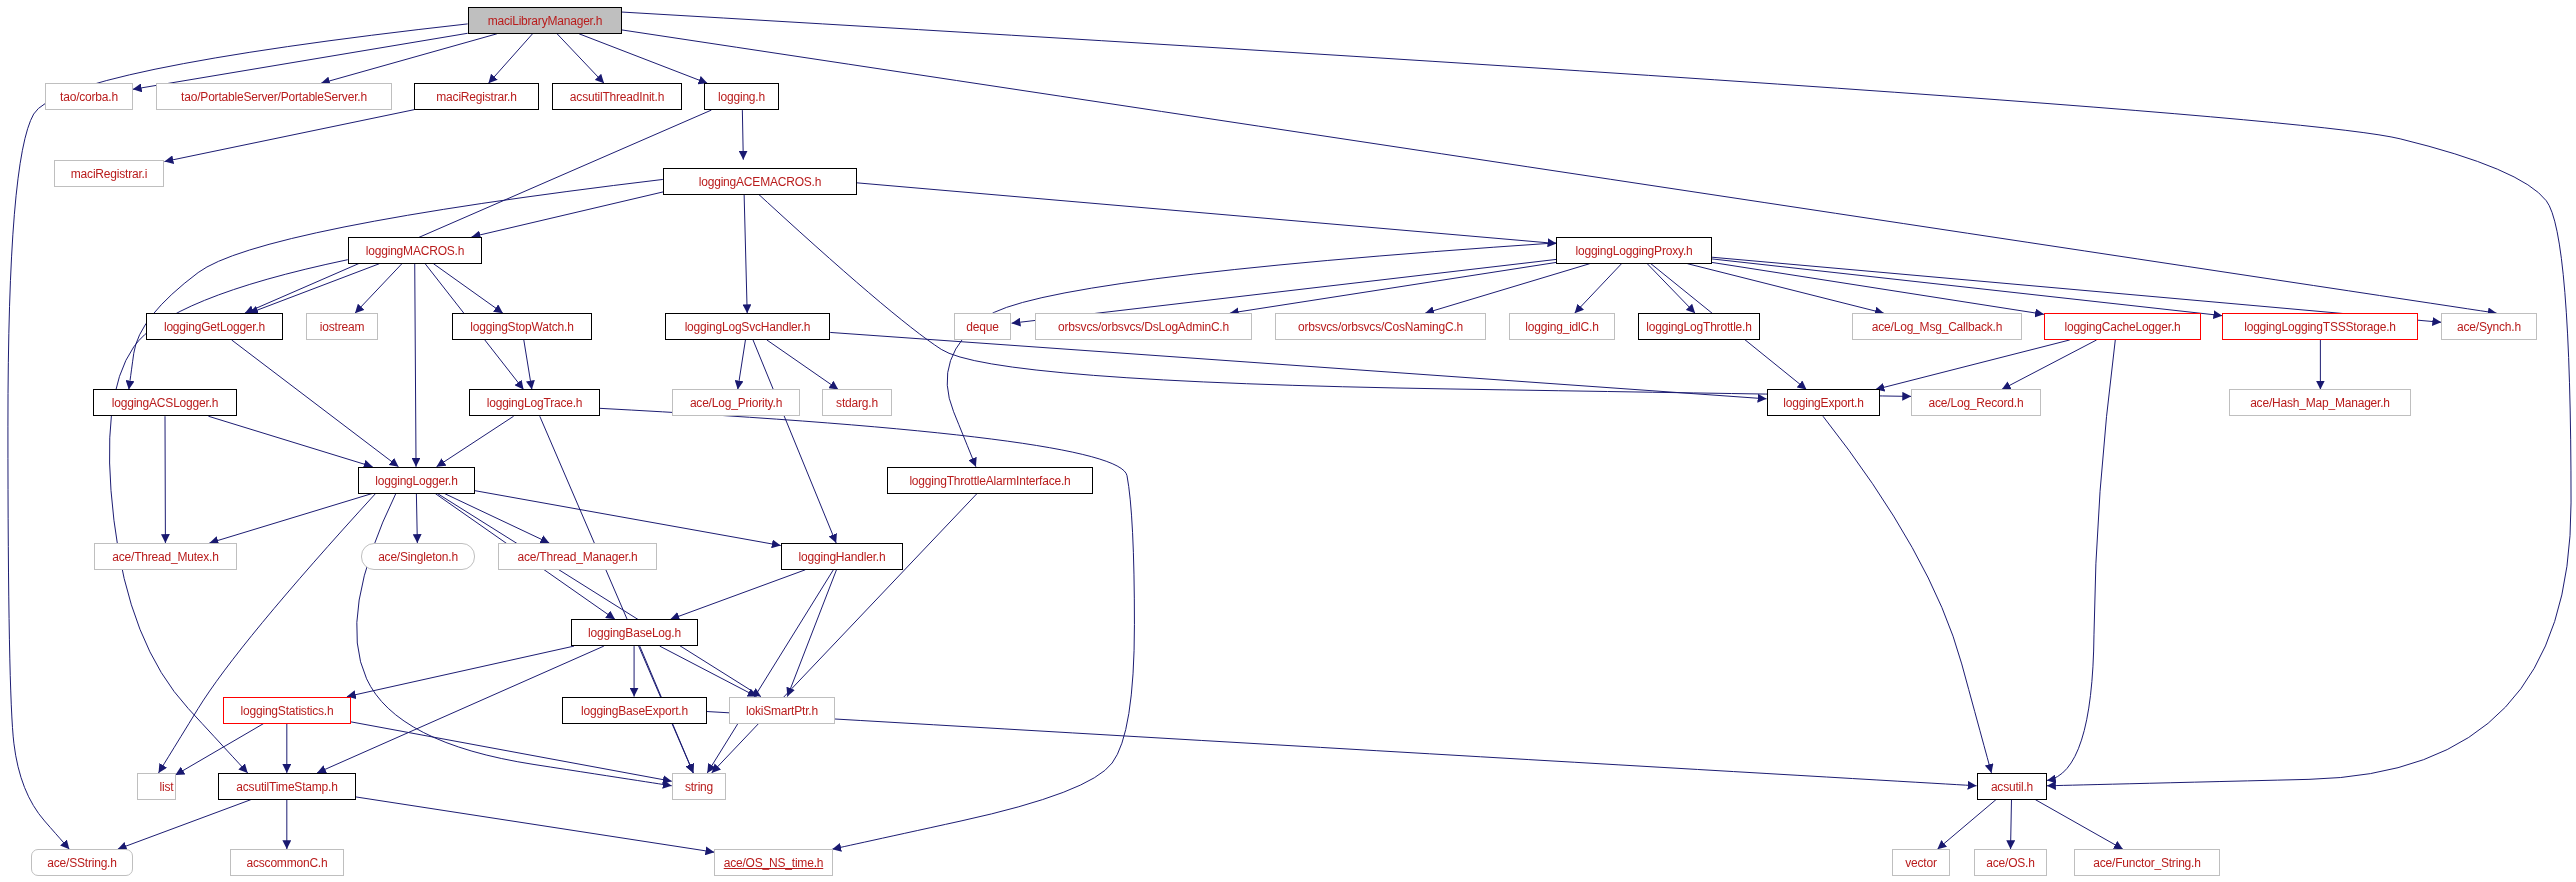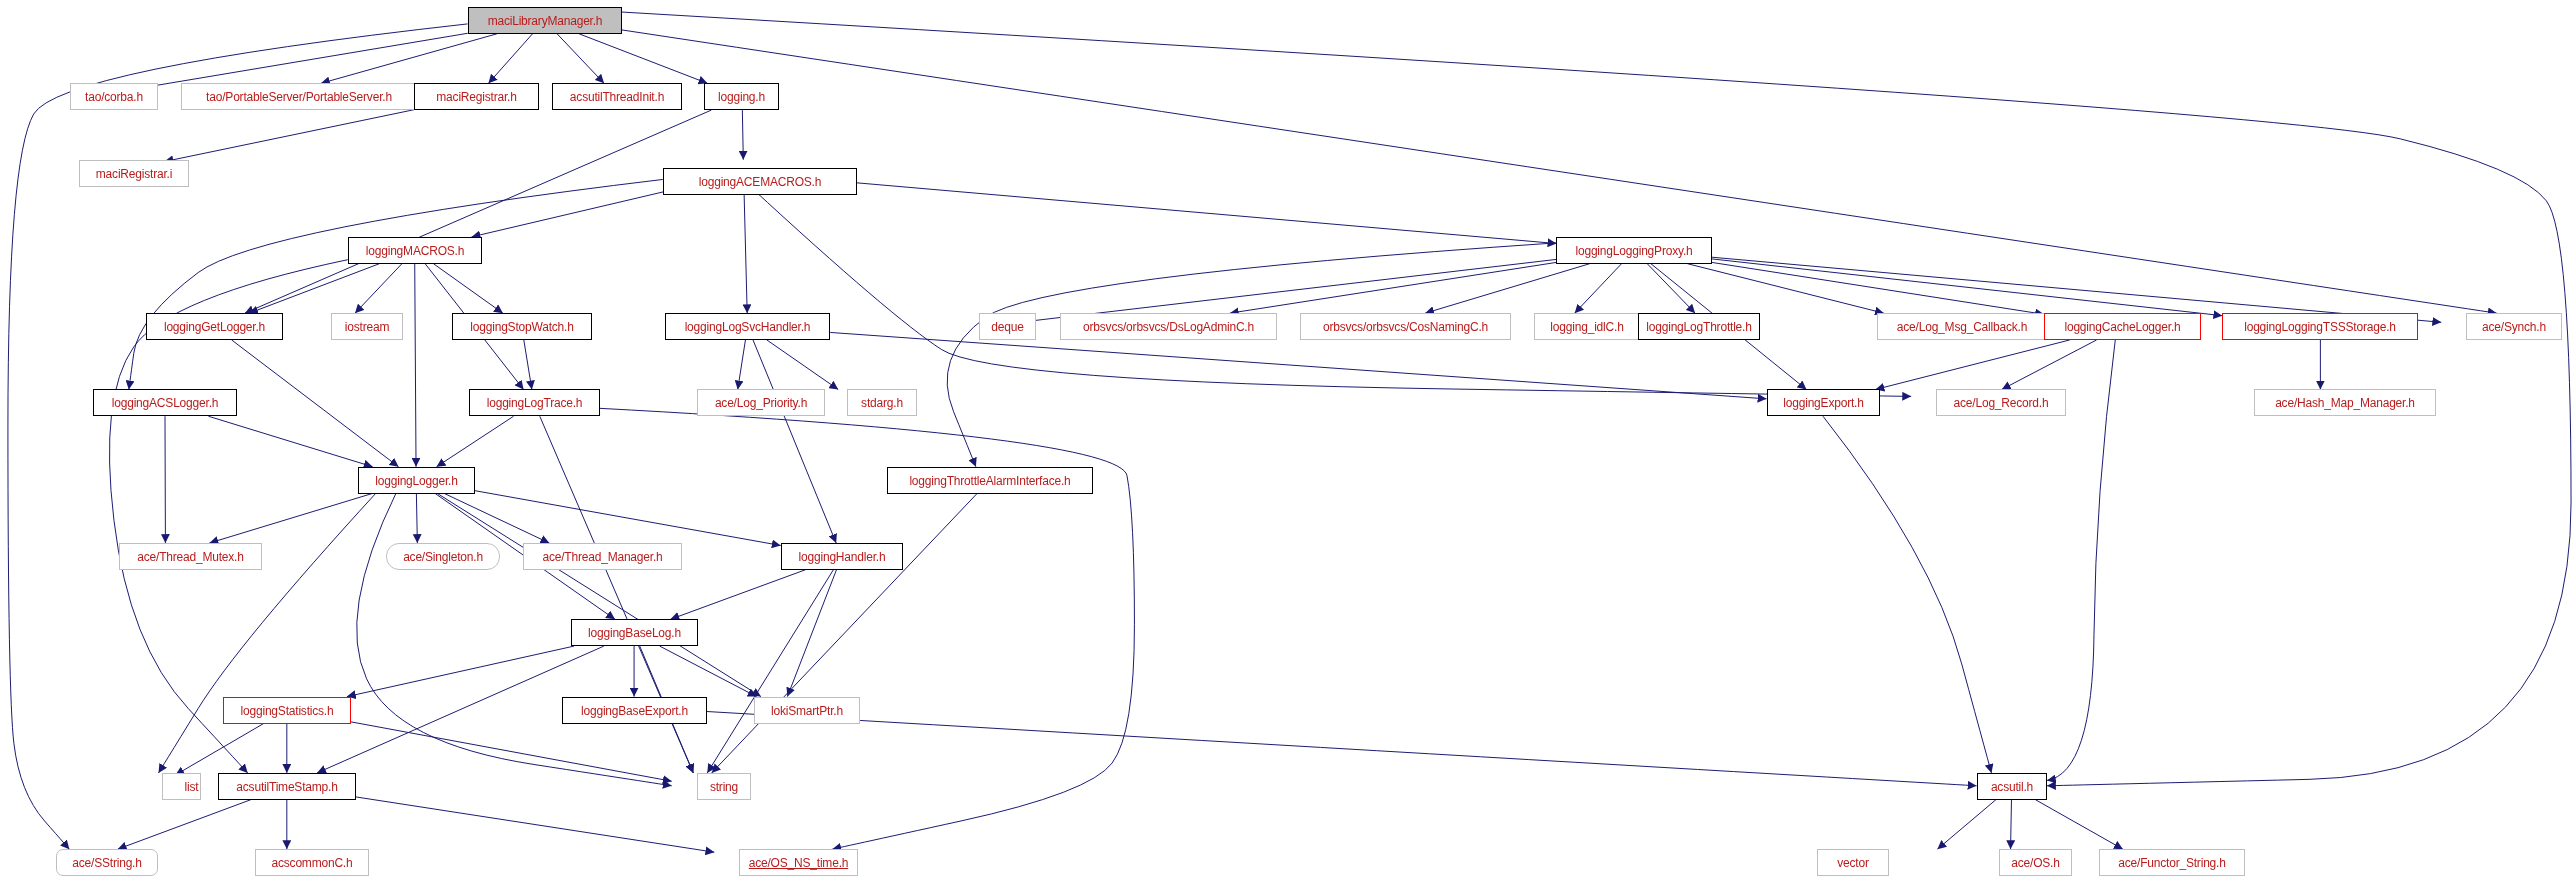--- a/index.html
+++ b/index.html
@@ -3,21 +3,21 @@
 <meta charset="utf-8">
 <style>
   html, body { margin: 0; padding: 0; background: #ffffff; }
   body { width: 2576px; height: 883px; position: relative; overflow: hidden;
          font-family: "Liberation Sans", "DejaVu Sans", sans-serif; }
   #graph { position: absolute; left: 0; top: 0; width: 2576px; height: 883px; }
   #edges { position: absolute; left: 0; top: 0; width: 2576px; height: 883px; pointer-events: none; }
   .node { position: absolute; box-sizing: border-box; height: 27px; background: #ffffff;
           border: 1.5px solid #000000; display: flex; align-items: center; justify-content: center;
           font-size: 12px; color: #b91c1c; white-space: nowrap; letter-spacing: -0.2px; cursor: pointer; }
-  .node.external { border-color: #bfbfbf; border-width: 1.2px; cursor: default; margin-left: 25px; }
+  .node.external { border-color: #bfbfbf; border-width: 1.2px; cursor: default; }
   .node.truncated { border-color: #ff0000; }
   .node.root { background: #bfbfbf; cursor: default; }
 </style>
 </head>
 <body>
 
 <div id="graph">
   <svg id="edges" xmlns="http://www.w3.org/2000/svg" viewBox="0 0 2600 891" width="2576" height="883">
       <defs>
         <marker id="arrow" viewBox="0 0 10 10" refX="10" refY="5" markerWidth="9" markerHeight="9" markerUnits="userSpaceOnUse" orient="auto">
@@ -236,21 +236,21 @@
       </div>
       <div class="node external" style="left: 31px; top: 849px; width: 102px; border-radius: 7px;">
         <span>ace/SString.h</span>
       </div>
       <div class="node external" style="left: 230px; top: 849px; width: 114px;">
         <span>acscommonC.h</span>
       </div>
       <div class="node external" style="left: 714px; top: 849px; width: 119px; text-decoration: underline;">
         <span>ace/OS_NS_time.h</span>
       </div>
-      <div class="node external" style="left: 1792px; top: 849px; width: 72px;">
+      <div class="node external" style="left: 1892px; top: 849px; width: 58px;">
         <span>vector</span>
       </div>
       <div class="node external" style="left: 1974px; top: 849px; width: 73px; justify-content: center;">
         <span>ace/OS.h</span>
       </div>
       <div class="node external" style="left: 2074px; top: 849px; width: 146px;">
         <span>ace/Functor_String.h</span>
       </div>
     </div>
 </div>

